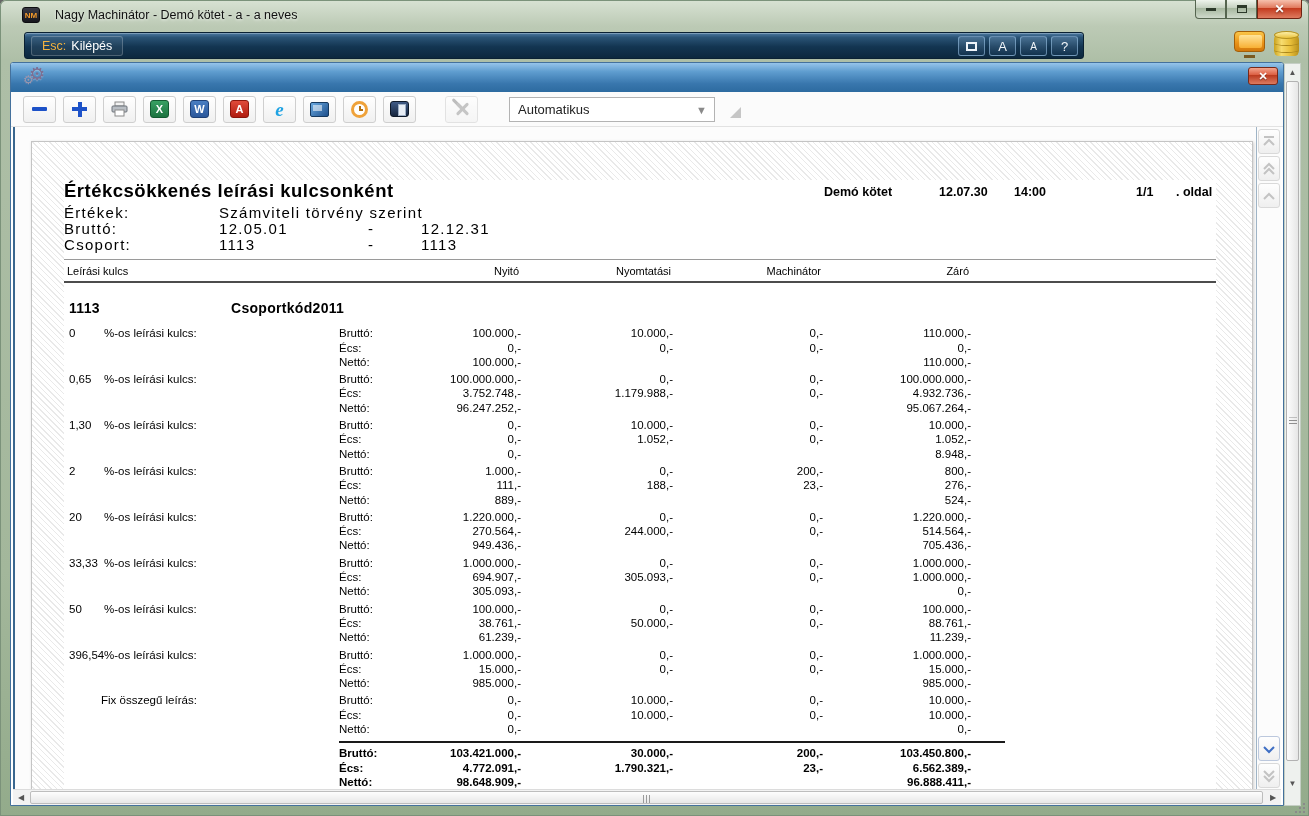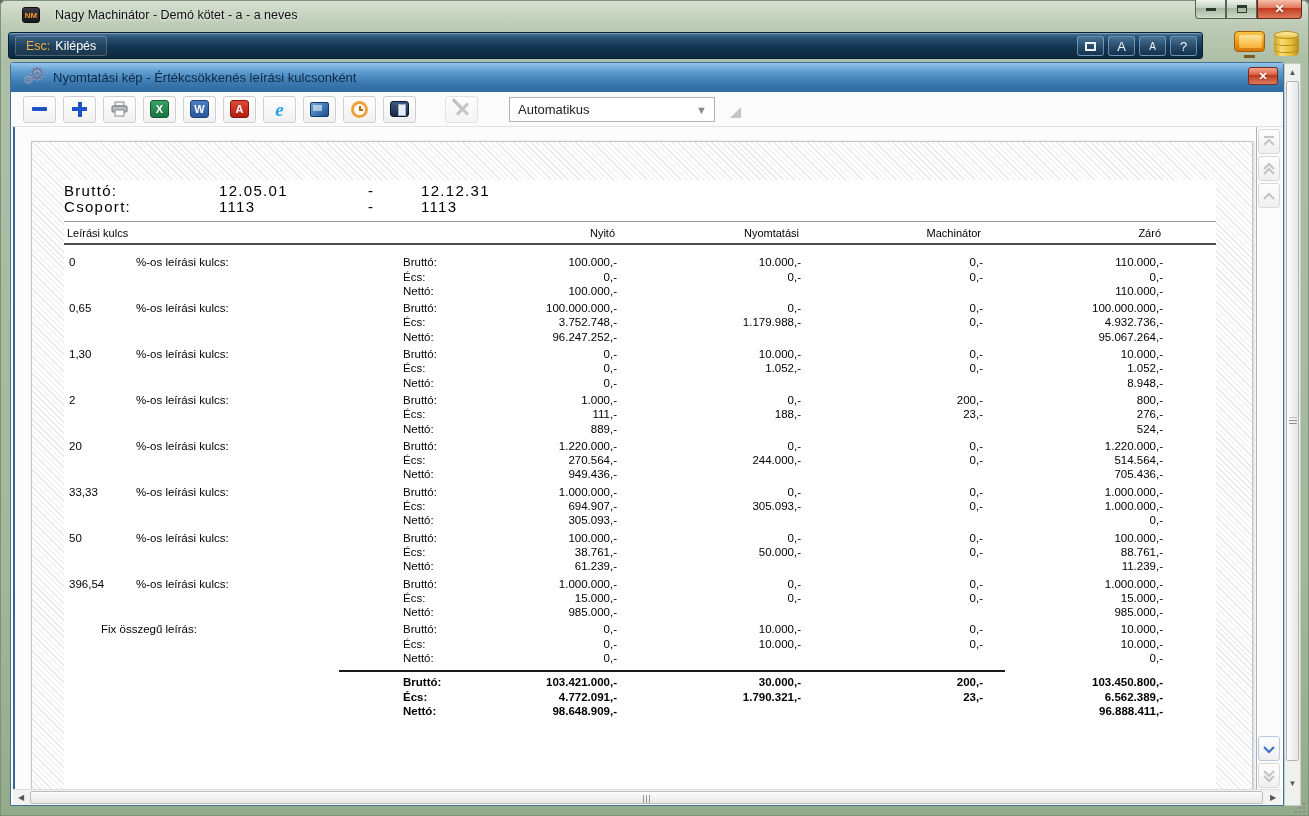--- a/index.html
+++ b/index.html
@@ -20,21 +20,21 @@
   .wbtn{width:31px;height:19px;border:1px solid #55654f;border-top:none;display:flex;align-items:center;justify-content:center;
     background:linear-gradient(180deg,#eef4ec,#c3cfbe 45%,#a6b79f 46%,#cfdacb);cursor:default;}
   .wbtn:first-child{border-radius:0 0 0 4px;}
   .wbtn.close{width:45px;border-radius:0 0 4px 0;
     background:linear-gradient(180deg,#f6c0ad,#e0765a 45%,#c33a1e 46%,#de7b5f);border-color:#6e2312;color:#fff;
     font-size:12px;font-weight:bold;text-shadow:0 1px 2px rgba(0,0,0,.45);}
   .glyph-min{width:10px;height:3px;background:#2c392a;}
   .glyph-max{width:10px;height:8px;border:1px solid #2c392a;border-top:3px solid #2c392a;background:transparent;}
 
   
-  .menustrip{position:absolute;top:32px;left:8px;width:1195px;height:27px;border-radius:3px;
+  .menustrip{position:absolute;top:32px;left:24px;width:1060px;height:27px;border-radius:3px;
     background:linear-gradient(180deg,#4d7aa2 0,#2a5375 18%,#133551 55%,#0c283e 100%);
     border:1px solid #0a2133;box-shadow:inset 0 1px 0 rgba(255,255,255,.28);}
   .esc-item{position:absolute;left:6px;top:3px;height:20px;padding:0 10px;border:1px solid rgba(255,255,255,.22);
     border-radius:3px;background:rgba(255,255,255,.06);line-height:19px;font-size:12.5px;cursor:default;}
   .esc-key{color:#f3b23f;margin-right:5px;}
   .esc-label{color:#fff;}
   .menu-btns{position:absolute;right:5px;top:3px;display:flex;gap:4px;}
   .mbtn{width:27px;height:20px;border:1px solid rgba(160,200,235,.55);border-radius:3px;
     background:linear-gradient(180deg,rgba(98,138,172,.55),rgba(22,56,86,.6));
     color:#f2f6fa;display:flex;align-items:center;justify-content:center;font-size:13px;cursor:default;}
@@ -118,21 +118,21 @@
   .r-title{font-size:18.5px;font-weight:bold;letter-spacing:.5px;}
   .hv{position:absolute;top:5px;font-size:12.5px;font-weight:bold;}
   .hv.volume{left:760px;} .hv.date{left:875px;} .hv.time{left:950px;} .hv.page{left:1072px;}
   .hv.suffix{left:1112px;font-weight:bold;}
   .params{margin-top:3px;}
   .prow{display:flex;font-size:15px;letter-spacing:1.3px;line-height:16px;}
   .plabel{width:155px;flex:none;} .pval{width:149px;flex:none;} .pval.wide{width:auto;}
   .psep{width:53px;flex:none;}
 
   .rline{display:grid;grid-template-columns:40px 235px 60px 122px 152px 150px 148px;
-    font-size:11.5px;line-height:14.3px;gap:32px;}
+    font-size:11.5px;line-height:14.3px;}
   .c.num{text-align:right;}
   .c.key{padding-left:5px;}
   .c.span2{grid-column:1/3;padding-left:5px;margin-left:32px;}
   .hdr{margin-top:6px;border-top:1px solid #9a9a9a;border-bottom:2px solid #4c4c4c;padding:4px 0 3px;font-size:11px;}
   .hdr .first{grid-column:1/4;padding-left:3px;}
   .hdr .colh{text-align:right;padding-right:2px;}
   .group-row{margin-top:17px;font-weight:bold;font-size:14px;letter-spacing:.3px;}
   .gcode{display:inline-block;width:167px;padding-left:5px;}
   #report-rows{margin-top:10px;}
   .block{margin-bottom:3px;}
@@ -226,21 +226,20 @@
       <div class="db-top"></div>
     </div>
   </div>
 
   <div class="mdi">
     <div class="mdi-header">
       <div class="gears">
         <span class="gear-big">⚙</span>
         <span class="gear-small">⚙</span>
       </div>
-      <div class="mdi-title">Nyomtatási kép - Értékcsökkenés leírási kulcsonként</div>
       <div class="mdi-close">
           <span>✕</span>
         </div>
     </div>
 
     <div class="mdi-toolbar">
       <div class="tbtn">
           <span class="i-minus"></span>
         </div>
       <div class="tbtn">
@@ -280,21 +279,33 @@
       <div class="dropdown">
         <span>Automatikus</span>
         <span class="dd-arrow">▼</span>
       </div>
       <div class="corner-tri"></div>
     </div>
 
     <div class="preview">
       <div class="paper">
         <div class="paper-inner">
+          <div class="r-headrow">
+            <span class="r-title">Értékcsökkenés leírási kulcsonként</span>
+            <span class="hv volume">Demó kötet</span>
+            <span class="hv date">12.07.30</span>
+            <span class="hv time">14:00</span>
+            <span class="hv page">1/1</span>
+            <span class="hv suffix">. oldal</span>
+          </div>
           <div class="params">
+              <div class="prow">
+                <span class="plabel">Értékek:</span>
+                <span class="pval wide">Számviteli törvény szerint</span>
+              </div>
               <div class="prow">
                 <span class="plabel">Bruttó:</span>
                 <span class="pval">12.05.01</span>
                 <span class="psep">-</span>
                 <span class="pto">12.12.31</span>
               </div>
               <div class="prow">
                 <span class="plabel">Csoport:</span>
                 <span class="pval">1113</span>
                 <span class="psep">-</span>
@@ -303,20 +314,23 @@
             </div>
 
           <div class="rline hdr">
             <span class="c first">Leírási kulcs</span>
             <span class="c colh">Nyitó</span>
             <span class="c colh">Nyomtatási</span>
             <span class="c colh">Machinátor</span>
             <span class="c colh">Záró</span>
           </div>
 
+          <div class="group-row">
+            <span class="gcode">1113</span><span>Csoportkód2011</span>
+          </div>
 
           <div id="report-rows">
               <div class="block">
                 <div class="rline">
                   <span class="c key">0</span>
                   <span class="c desc">%-os leírási kulcs:</span>
                   <span class="c lbl">Bruttó:</span>
                   <span class="c num">100.000,-</span>
                   <span class="c num">10.000,-</span>
                   <span class="c num">0,-</span>

